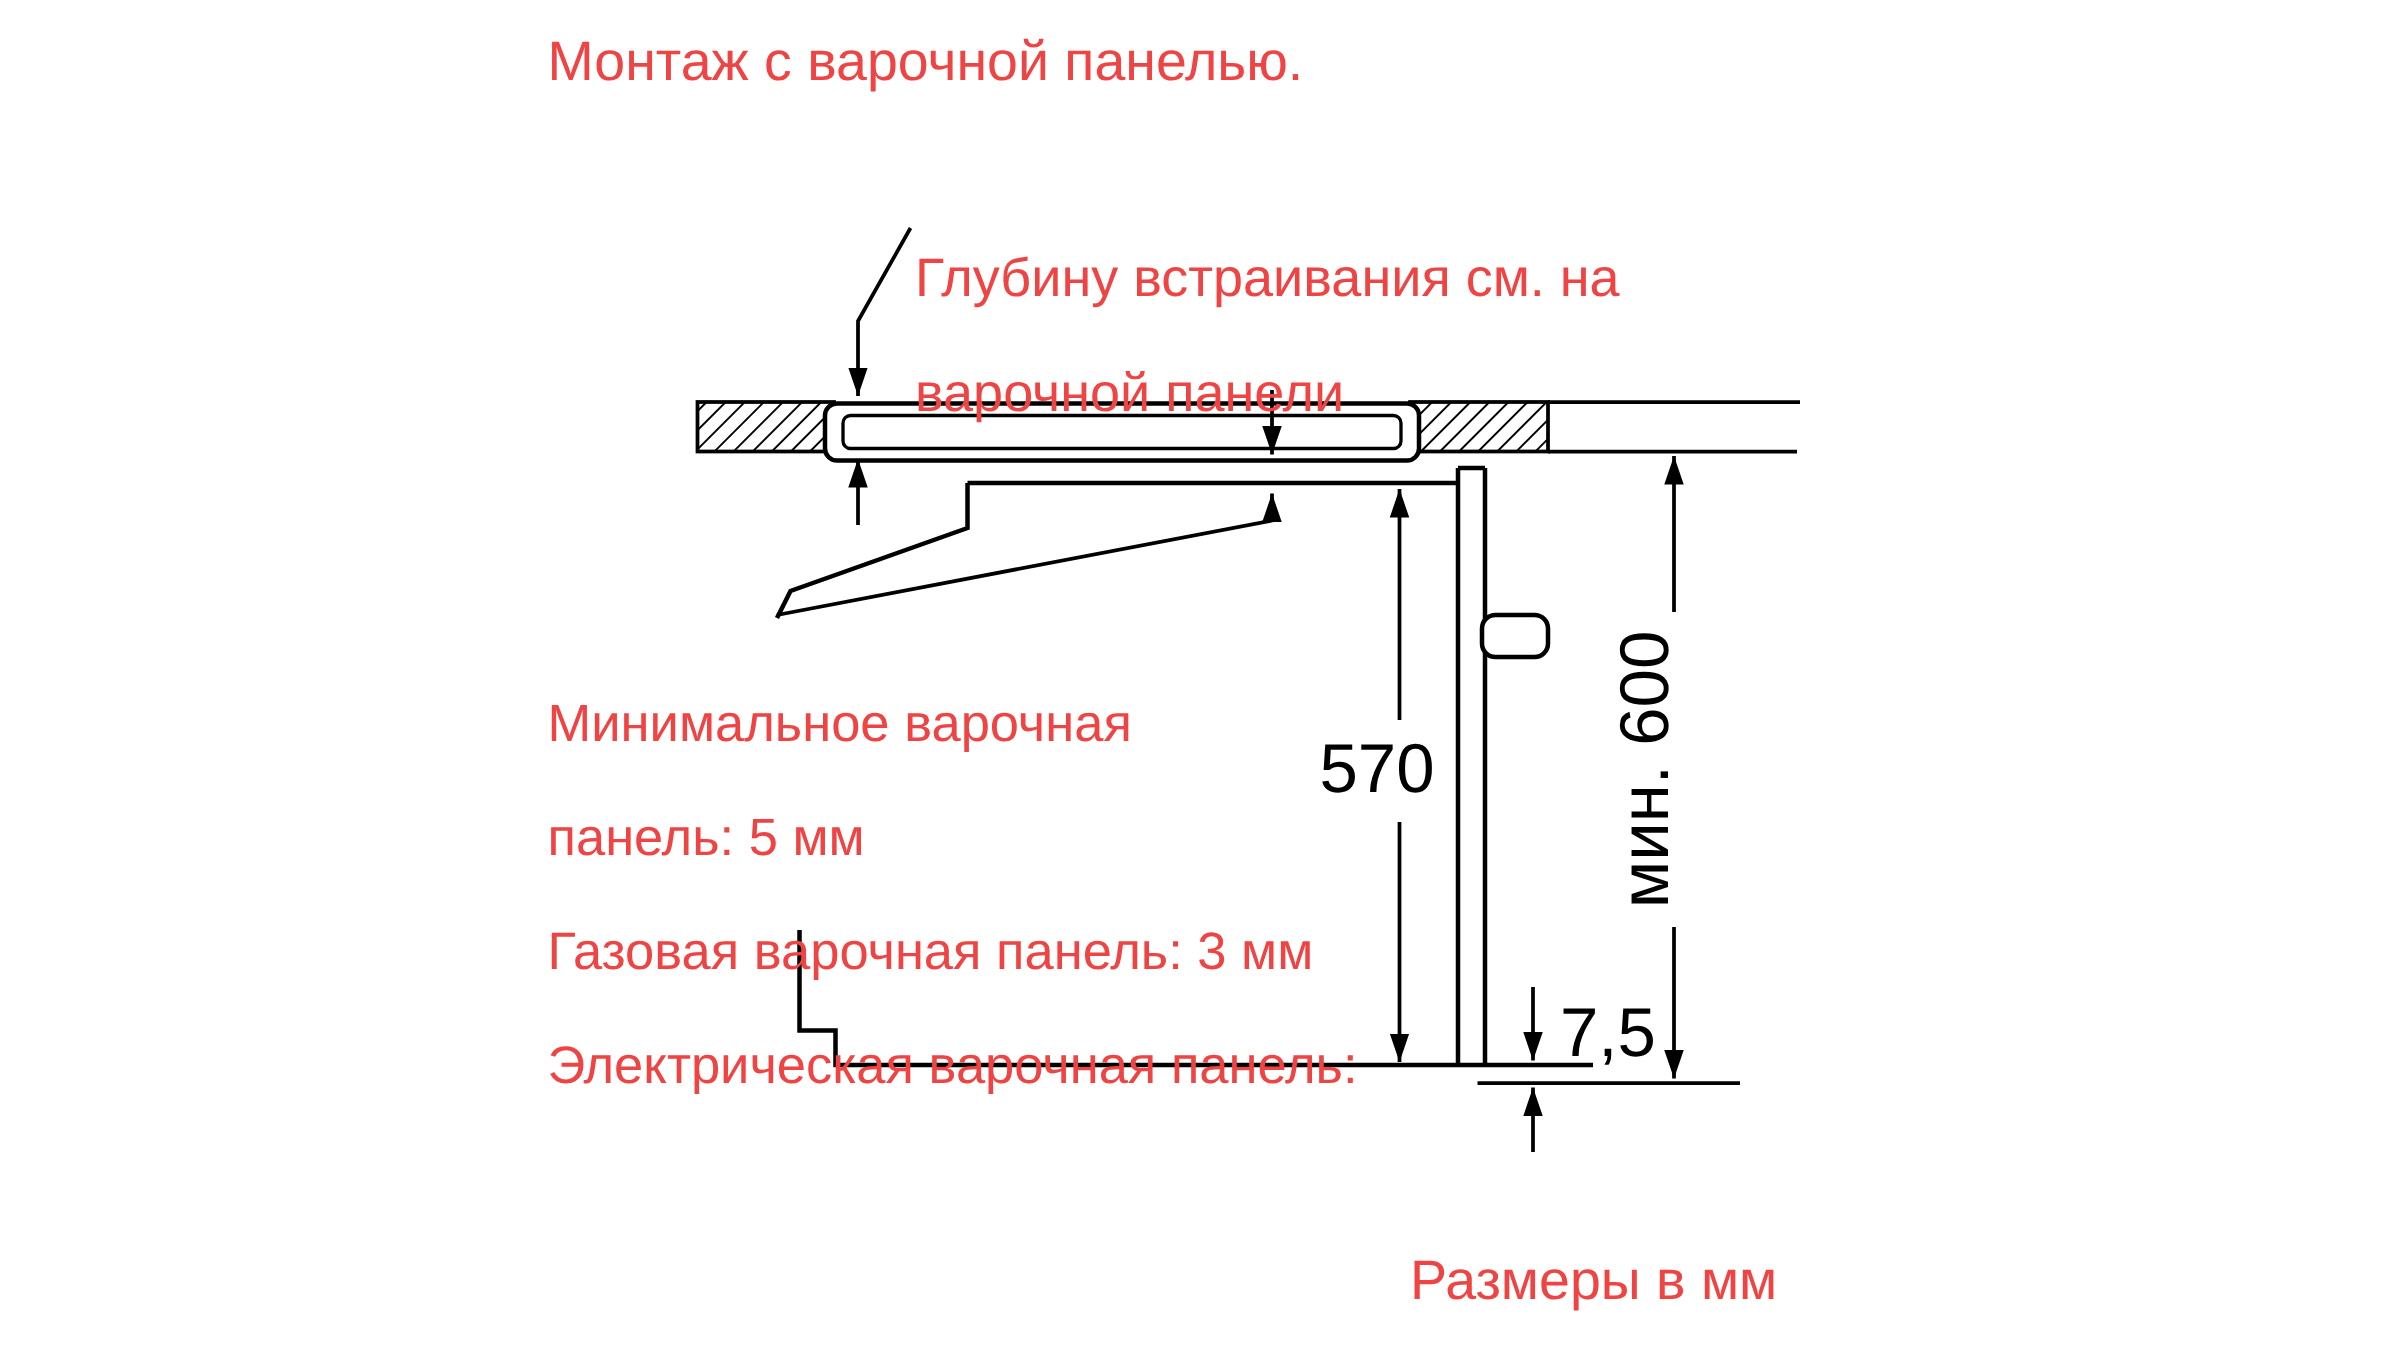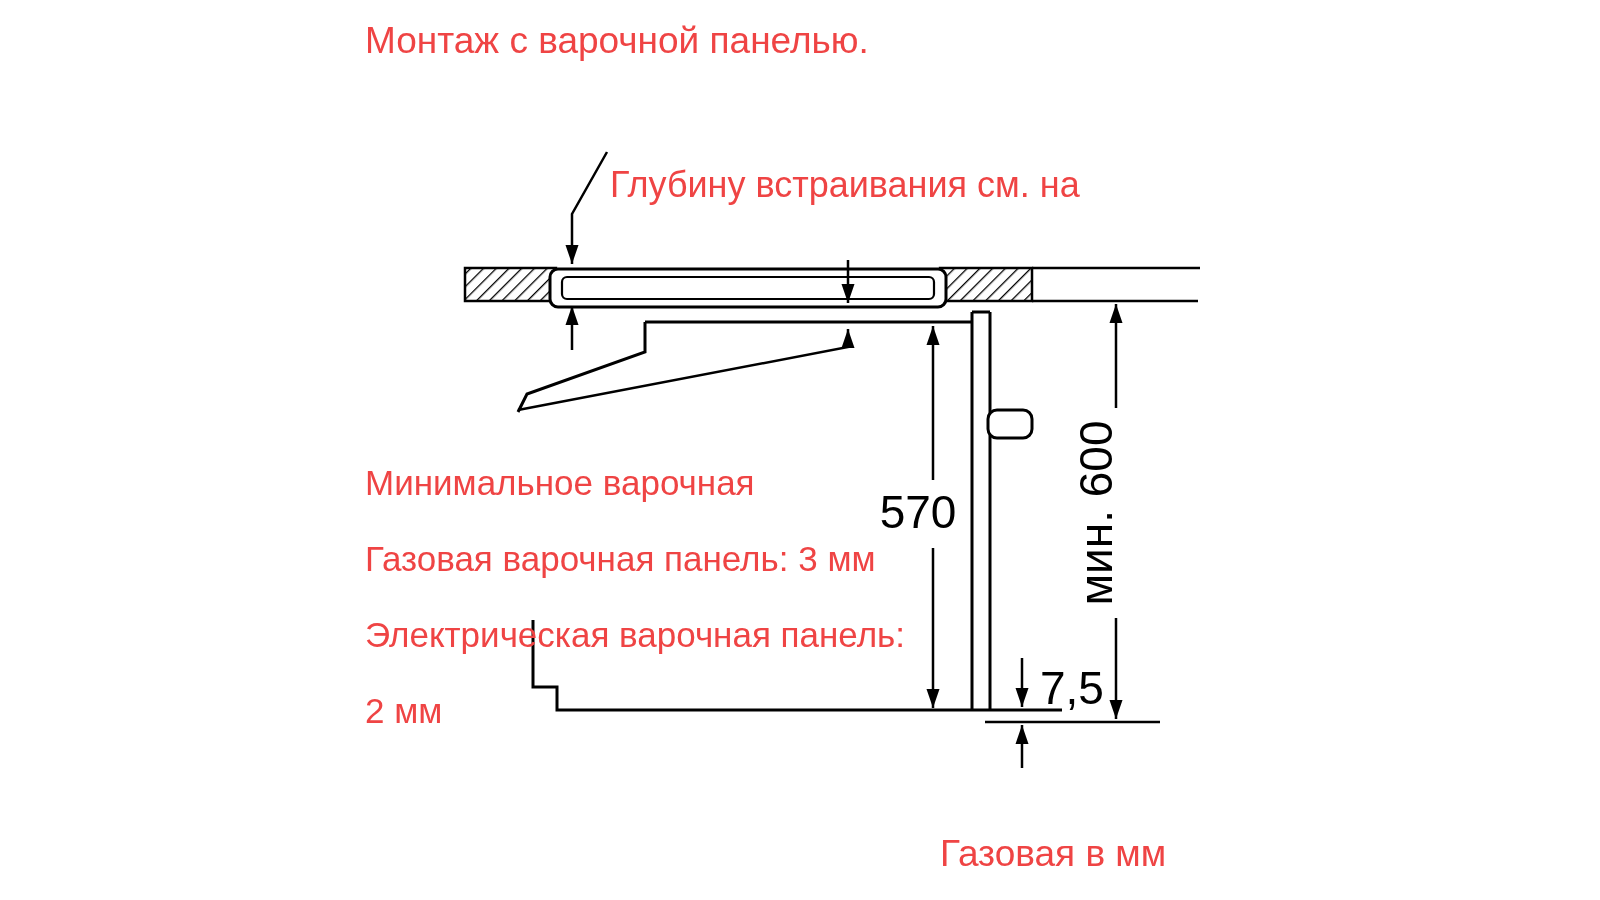--- a/index.html
+++ b/index.html
@@ -79,24 +79,25 @@
 
     <line x1="1022" y1="658" x2="1022" y2="707" class="stroke2" marker-end="url(#arrowhead)"></line>
     <line x1="1022" y1="768" x2="1022" y2="725" class="stroke2" marker-end="url(#arrowhead)"></line>
     <text x="1040" y="704" text-anchor="start">7,5</text>
   </svg>
 
   <div class="txt title-block">Монтаж с варочной панелью.</div>
 
   <div class="txt annotation">
     <span class="line">Глубину встраивания см. на</span>
+    <span class="line">варочной панели</span>
   </div>
 
   <div class="txt min-distance">
     <span class="line">Минимальное варочная</span>
+    <span class="line">панель: 5 мм</span>
     <span class="line">Газовая варочная панель: 3 мм</span>
     <span class="line">Электрическая варочная панель:</span>
-    <span class="line">2 мм</span>
   </div>
 
-  <div class="txt footer-note">Газовая в мм</div>
+  <div class="txt footer-note">Размеры в мм</div>
 
 </div>
 
 </body></html>

